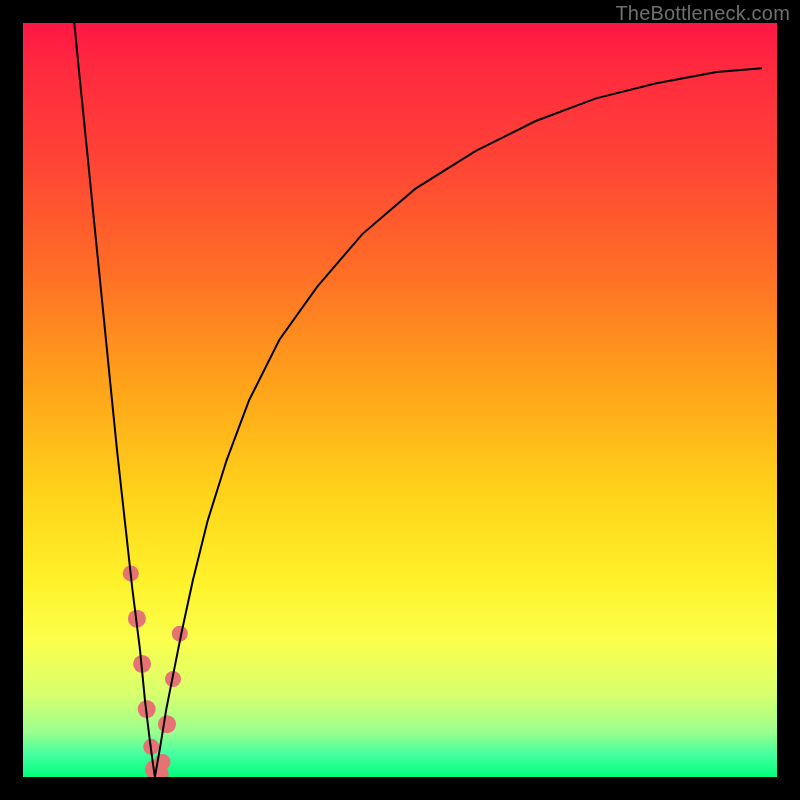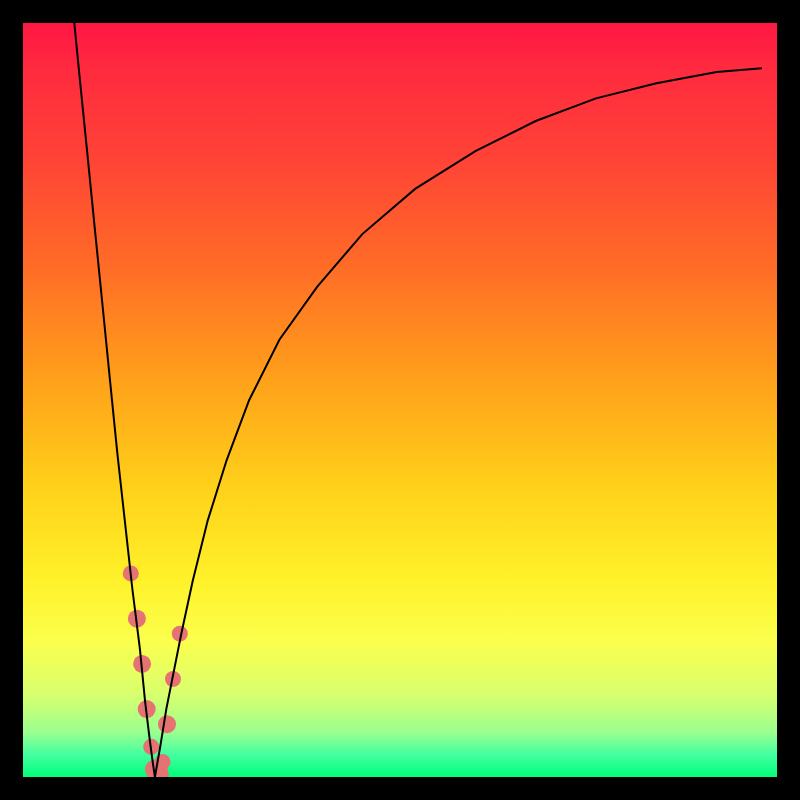--- a/index.html
+++ b/index.html
@@ -86,13 +86,14 @@
           <circle cx="135.7" cy="750.2" r="10" class="marker"></circle>
           <circle cx="139.5" cy="738.9" r="8" class="marker"></circle>
           <circle cx="144.0" cy="701.2" r="9" class="marker"></circle>
           <circle cx="150.0" cy="656.0" r="8" class="marker"></circle>
           <circle cx="156.8" cy="610.7" r="8" class="marker"></circle>
         </g>
       <path class="curve" d="M51.3 0.0 L56.5 52.8 L64.1 128.2 L71.6 203.6 L79.2 279.0 L86.7 354.4 L94.3 429.8 L101.8 497.6 L109.3 565.5 L116.9 625.8 L122.1 678.6 L126.7 716.3 L129.7 738.9 L131.9 754.0"></path>
       <path class="curve" d="M131.9 754.0 L137.2 723.8 L143.3 686.1 L150.8 648.4 L158.3 610.7 L169.7 558.0 L184.7 497.6 L203.6 437.3 L226.2 377.0 L256.4 316.7 L294.1 263.9 L339.3 211.1 L392.1 165.9 L452.4 128.2 L512.7 98.0 L573.0 75.4 L633.4 60.3 L693.7 49.0 L738.9 45.2"></path>
     </svg>
   </div>
+  <div class="watermark">TheBottleneck.com</div>
 </div>
 
 </body></html>

